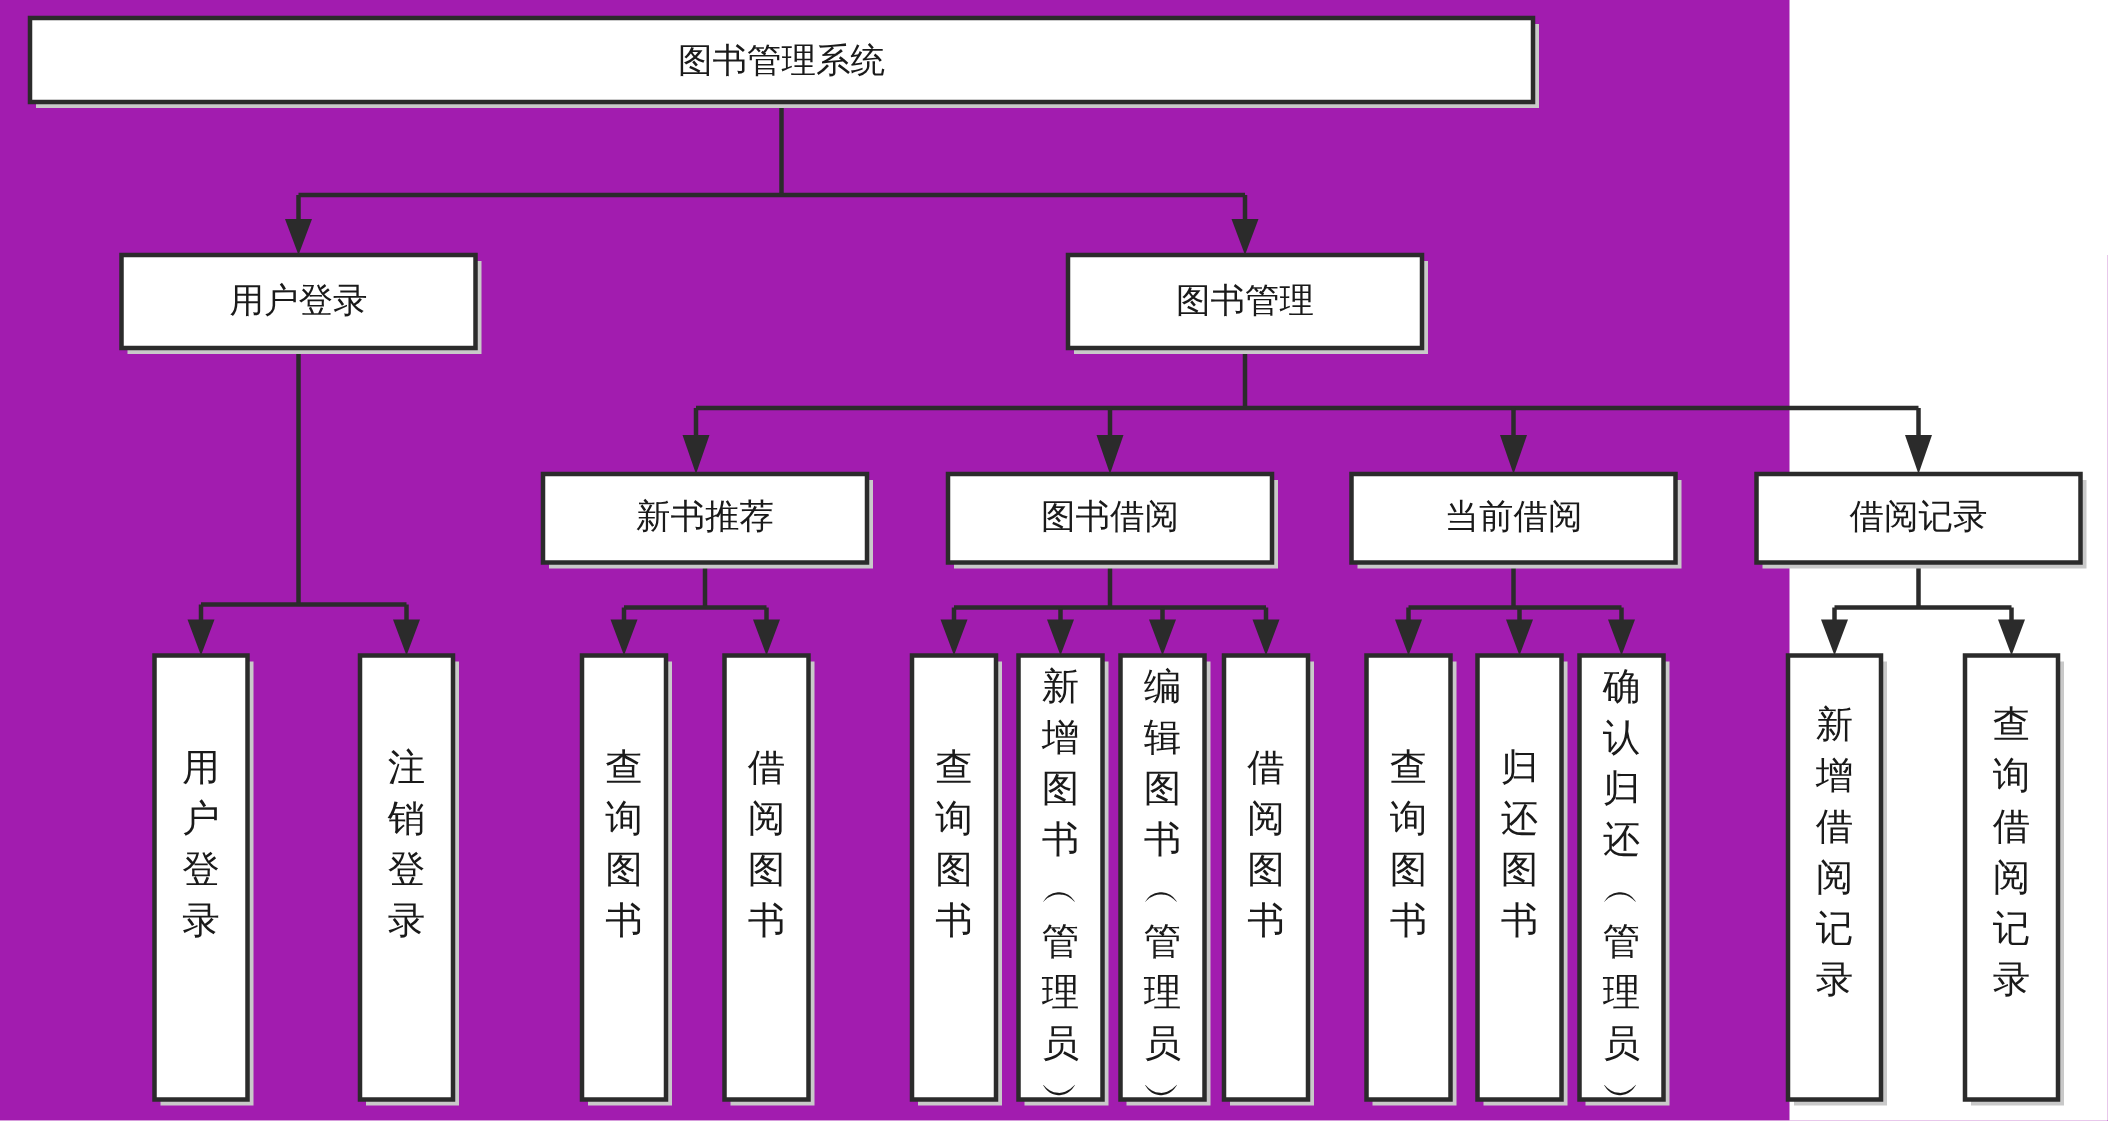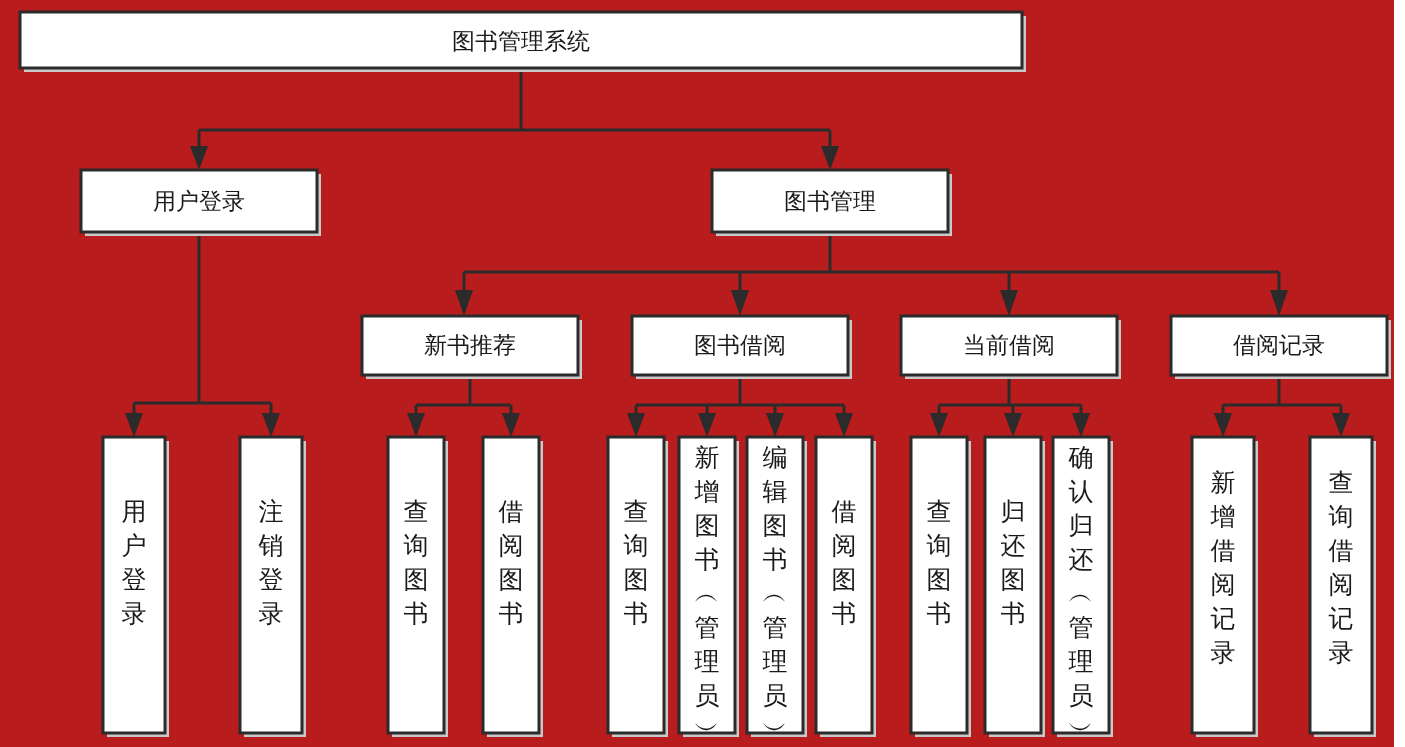--- a/index.html
+++ b/index.html
@@ -8,23 +8,23 @@
     background: #ffffff;
   }
   body {
     width: 1405px;
     height: 747px;
     font-family: "DejaVu Sans", "Liberation Sans", sans-serif;
     overflow: hidden;
   }
   #diagram-root {
     position: relative;
-    width: 1394px;
+    width: 1193px;
     height: 747px;
-    background: #b91c1c;
+    background: #a21caf;
   }
   svg#flowchart {
     display: block;
     width: 1405px;
     height: 747px;
   }
   .node-rect {
     fill: #ffffff;
     stroke: #2b2b2b;
     stroke-width: 3;

